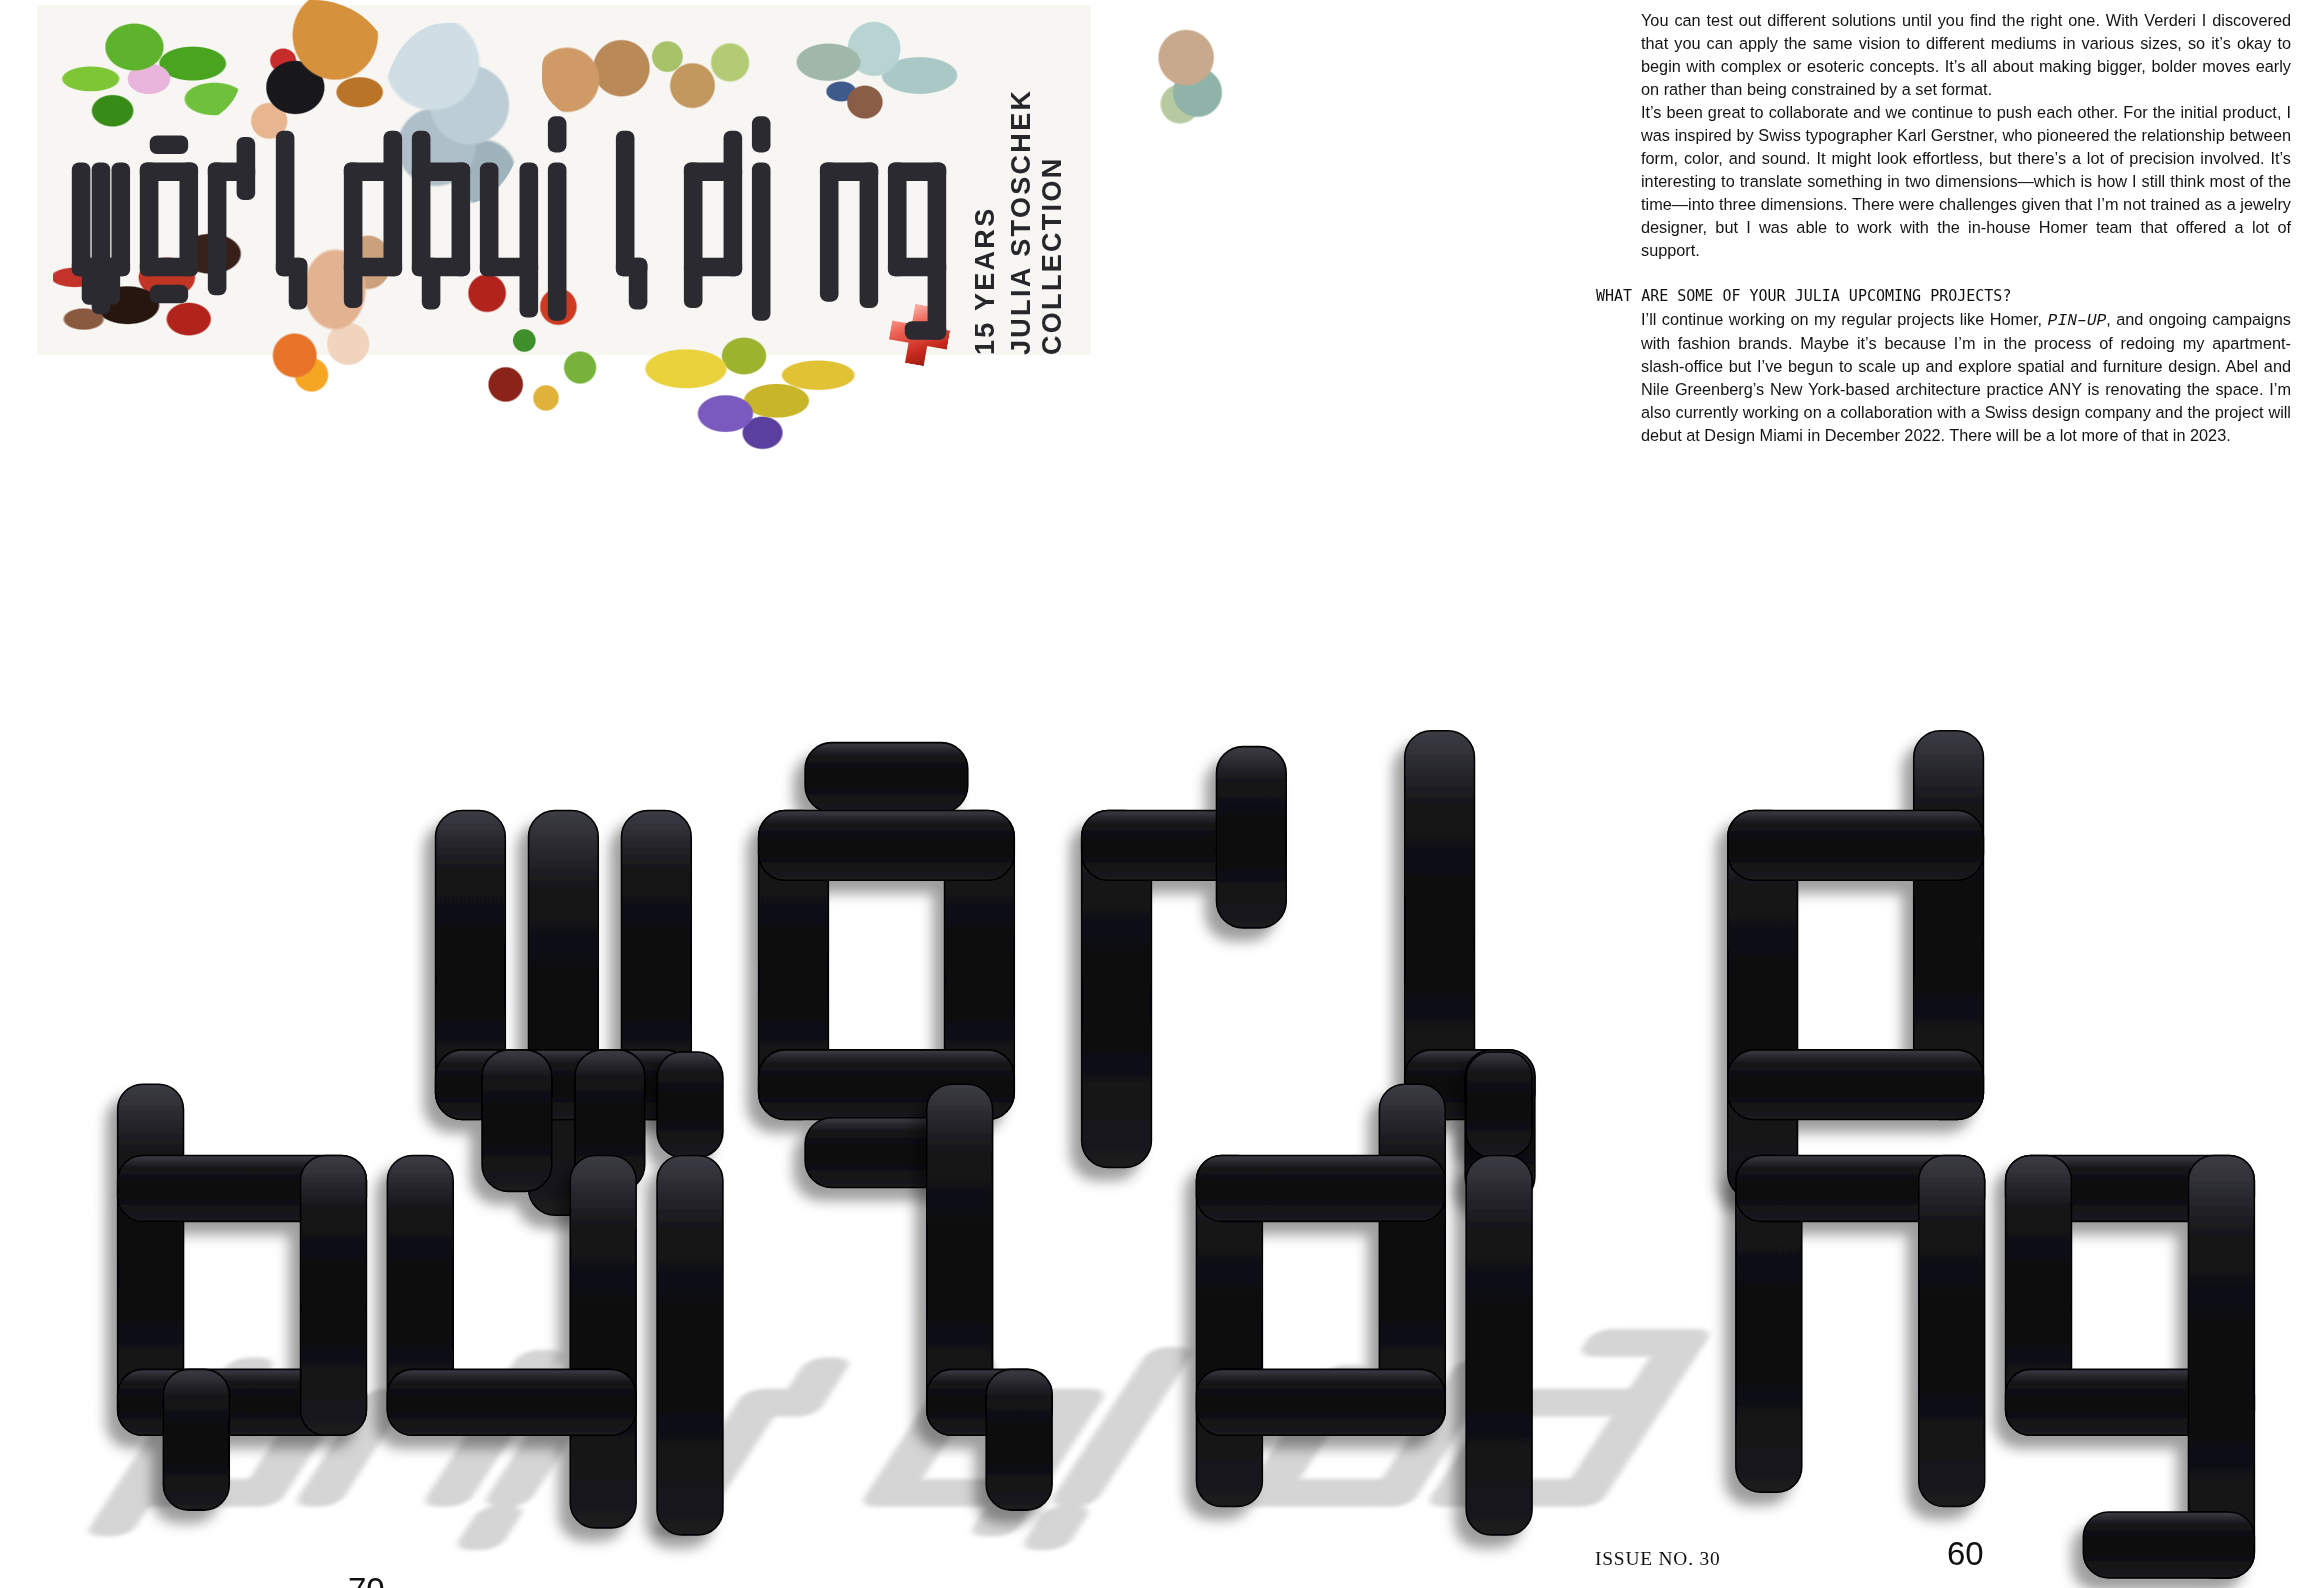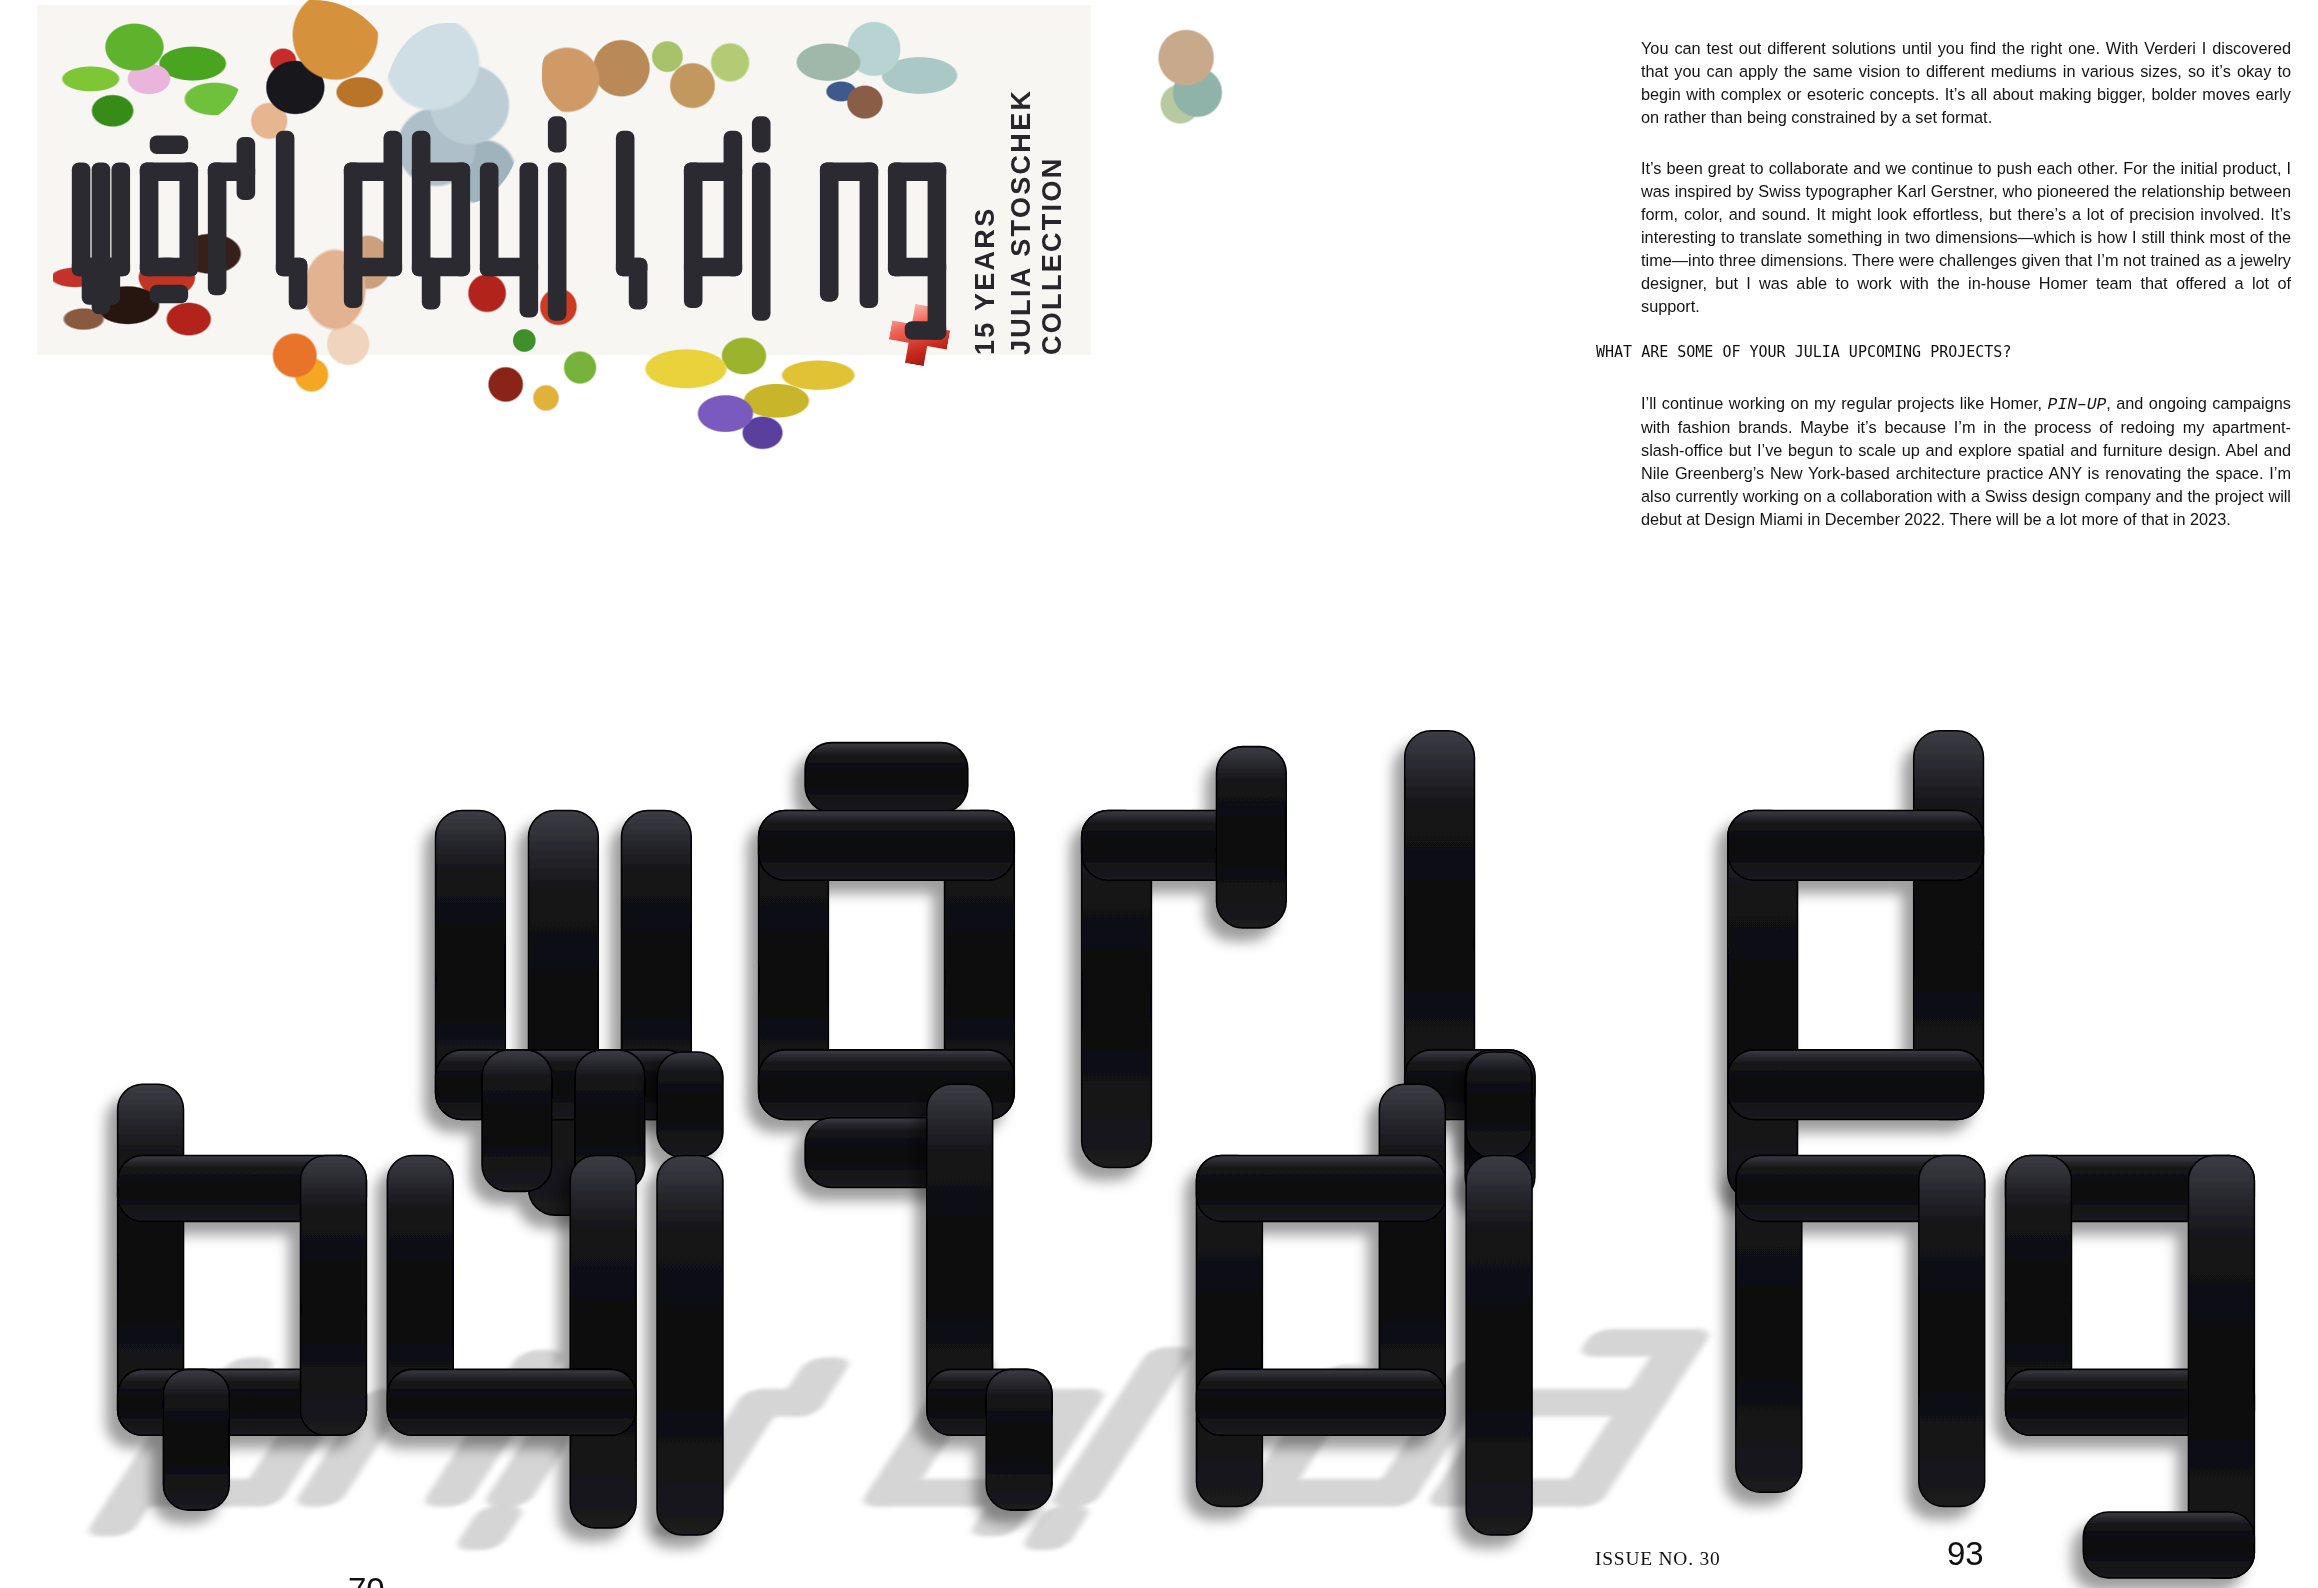--- a/index.html
+++ b/index.html
@@ -36,21 +36,21 @@
   .side-line.first{ margin-bottom:4.6px; }
   
   .caption{
     position:absolute; left:37px; top:377px; color:#1c1c1c;
     font-family:"DejaVu Sans Mono", monospace; font-size:14.7px; line-height:16.3px;
     letter-spacing:0.2px; white-space:nowrap;
   }
   
   .interview{ position:absolute; left:1596px; top:9.3px; width:695px; color:#141414; }
   .interview p{ margin:0; font-size:16.3px; line-height:23px; text-align:justify; }
-  .interview p.answer{ margin-left:45px;margin-top:28px; }
+  .interview p.answer{ margin-left:45px; }
   .interview .question{
     font-family:"DejaVu Sans Mono", monospace; font-size:15px; line-height:23px;
     margin-top:23px; white-space:pre-line; color:#101010;
   }
   .interview em{ font-style:italic;font-family:Liberation Mono, monospace; }
   
   .pageno{ position:absolute; font-size:33px; color:#101010; }
   .pageno.left{ left:348px; top:1535px;margin-top:36px; }
   .pageno.right{ left:1947px; top:1535px; }
   .issue{
@@ -255,15 +255,15 @@
         <rect x="2438" y="189" width="321" height="85" rx="32.3" fill="url(#building-svg-lg)" stroke="#000" stroke-width="2"></rect>
         <rect x="2438" y="189" width="85" height="361" rx="32.3" fill="url(#building-svg-lg)" stroke="#000" stroke-width="2"></rect>
         <rect x="2438" y="465" width="321" height="85" rx="32.3" fill="url(#building-svg-lg)" stroke="#000" stroke-width="2"></rect>
         <rect x="2674" y="189" width="85" height="545" rx="32.3" fill="url(#building-svg-lg)" stroke="#000" stroke-width="2"></rect>
         <rect x="2538.3" y="649" width="220.7" height="85" rx="32.3" fill="url(#building-svg-lg)" stroke="#000" stroke-width="2"></rect>
       </g>
     </svg>
 
   <div class="pageno left">70</div>
   <div class="issue">ISSUE NO. 30</div>
-  <div class="pageno right">93</div>
+  <div class="pageno right">60</div>
 </div>
 
 
 </body></html>

